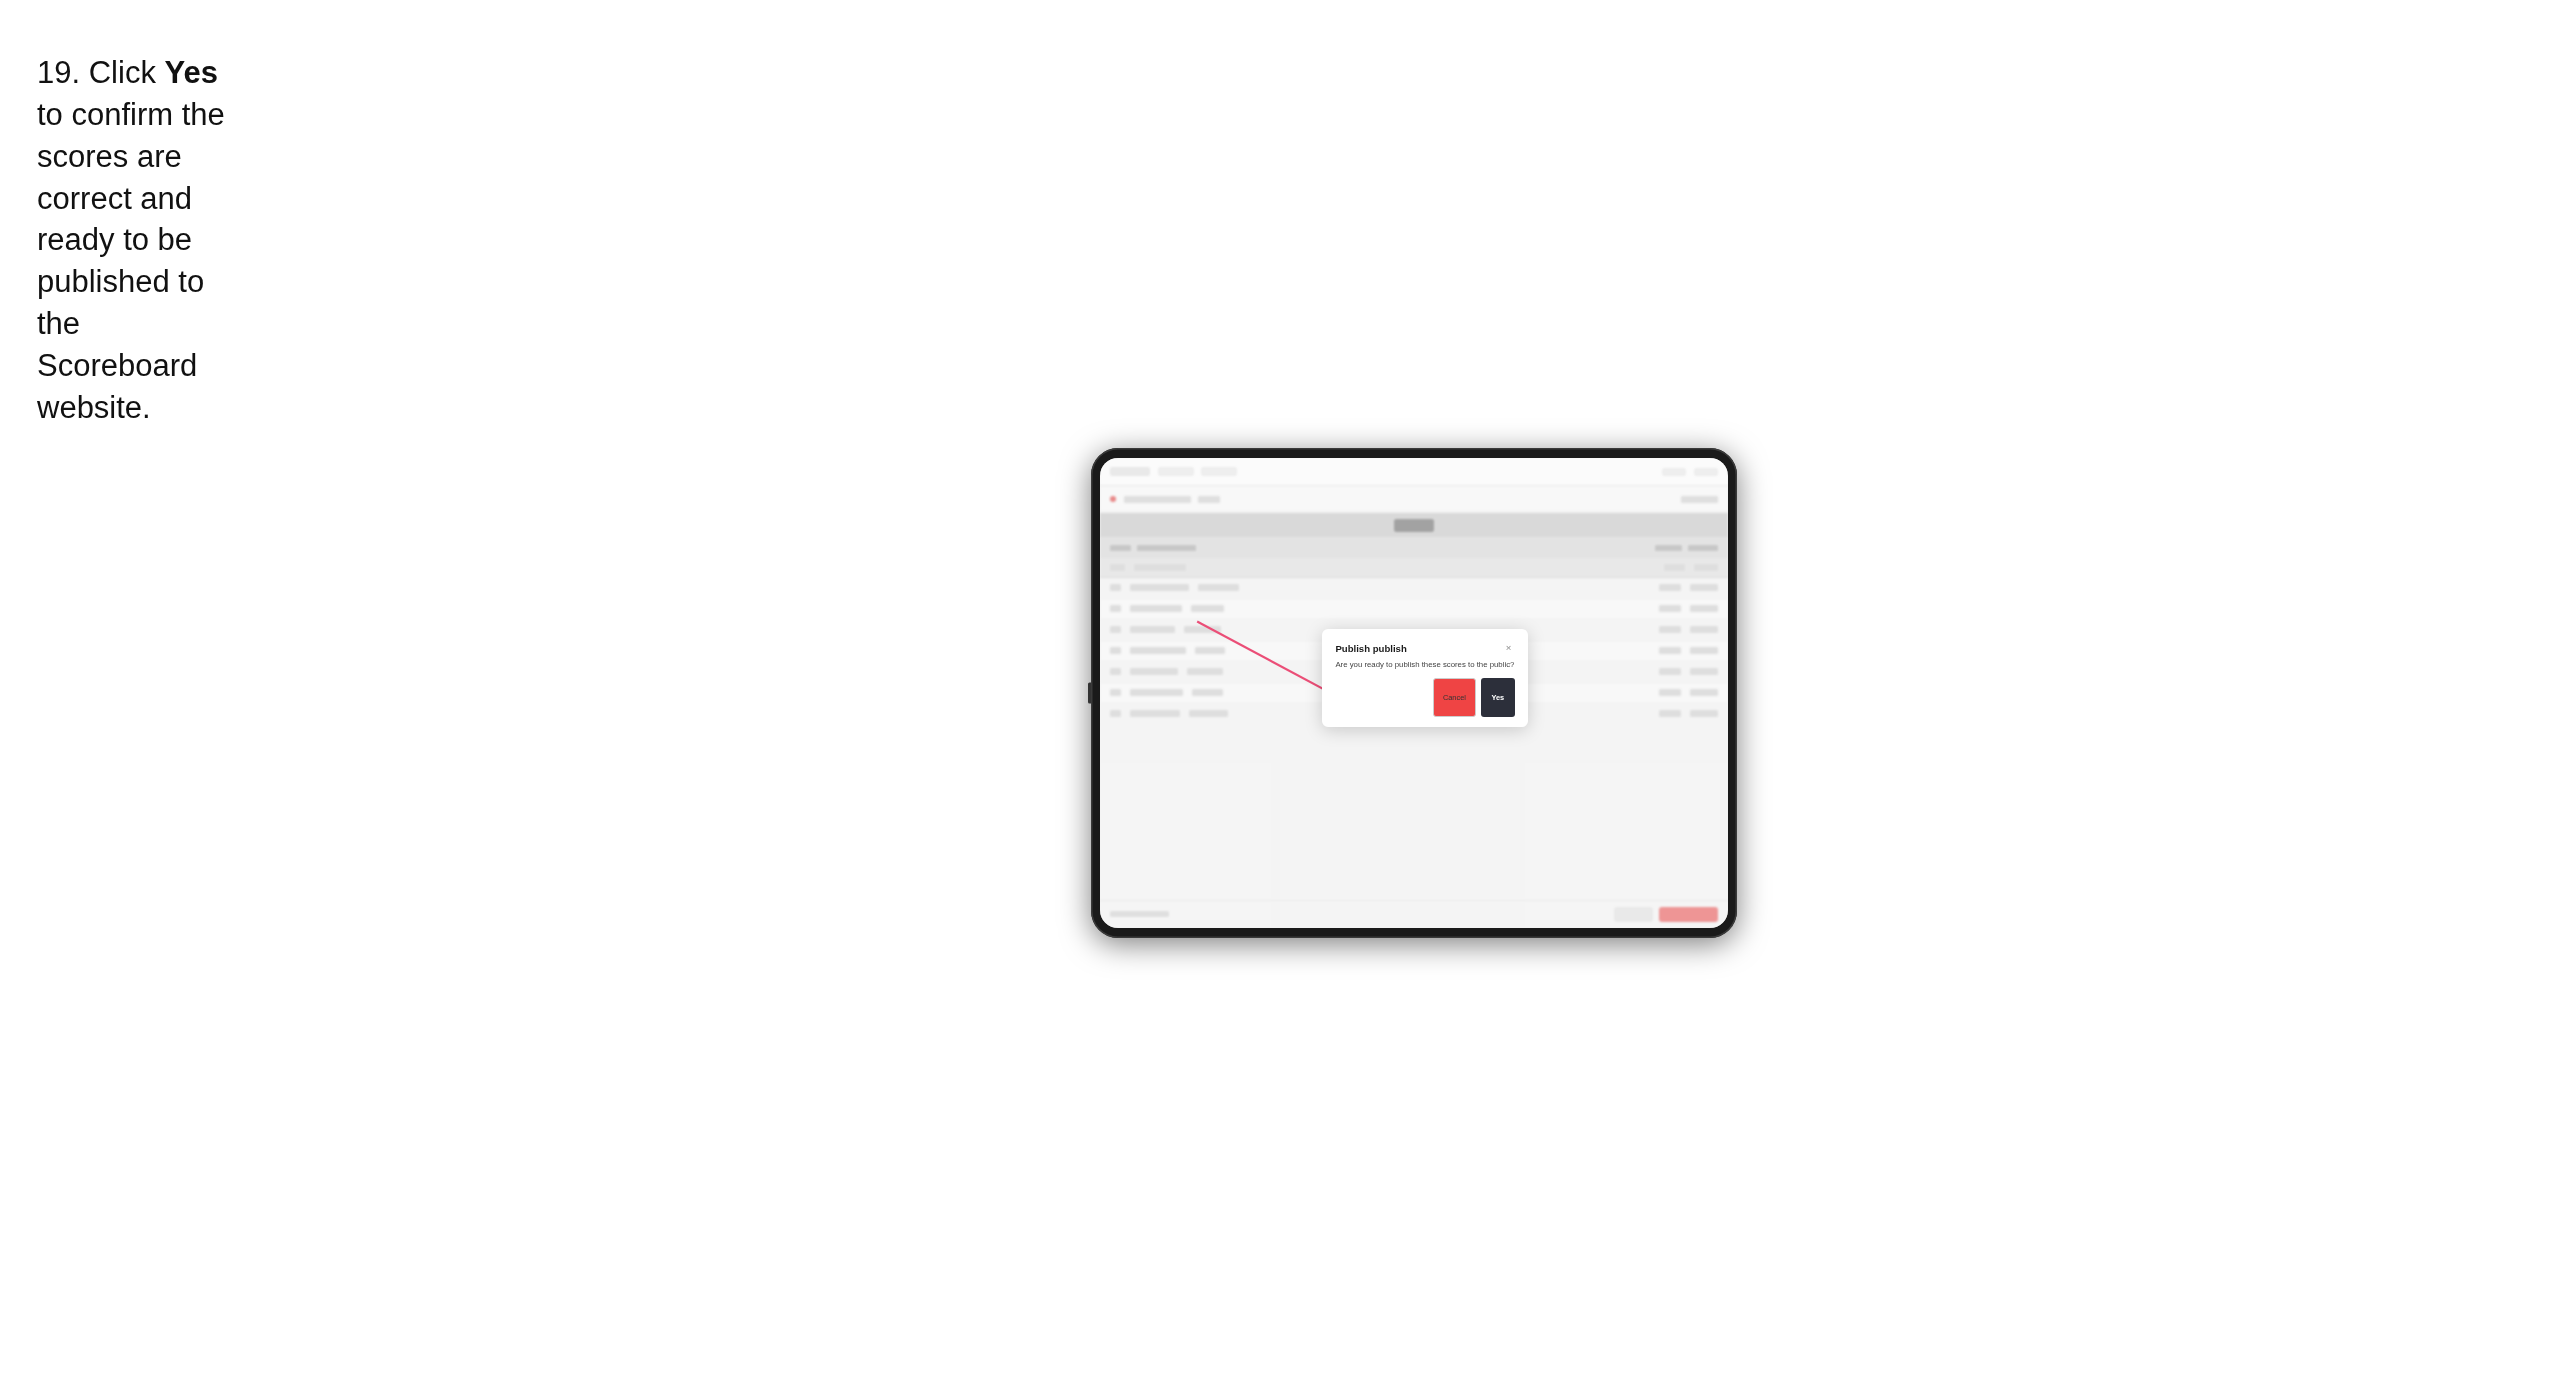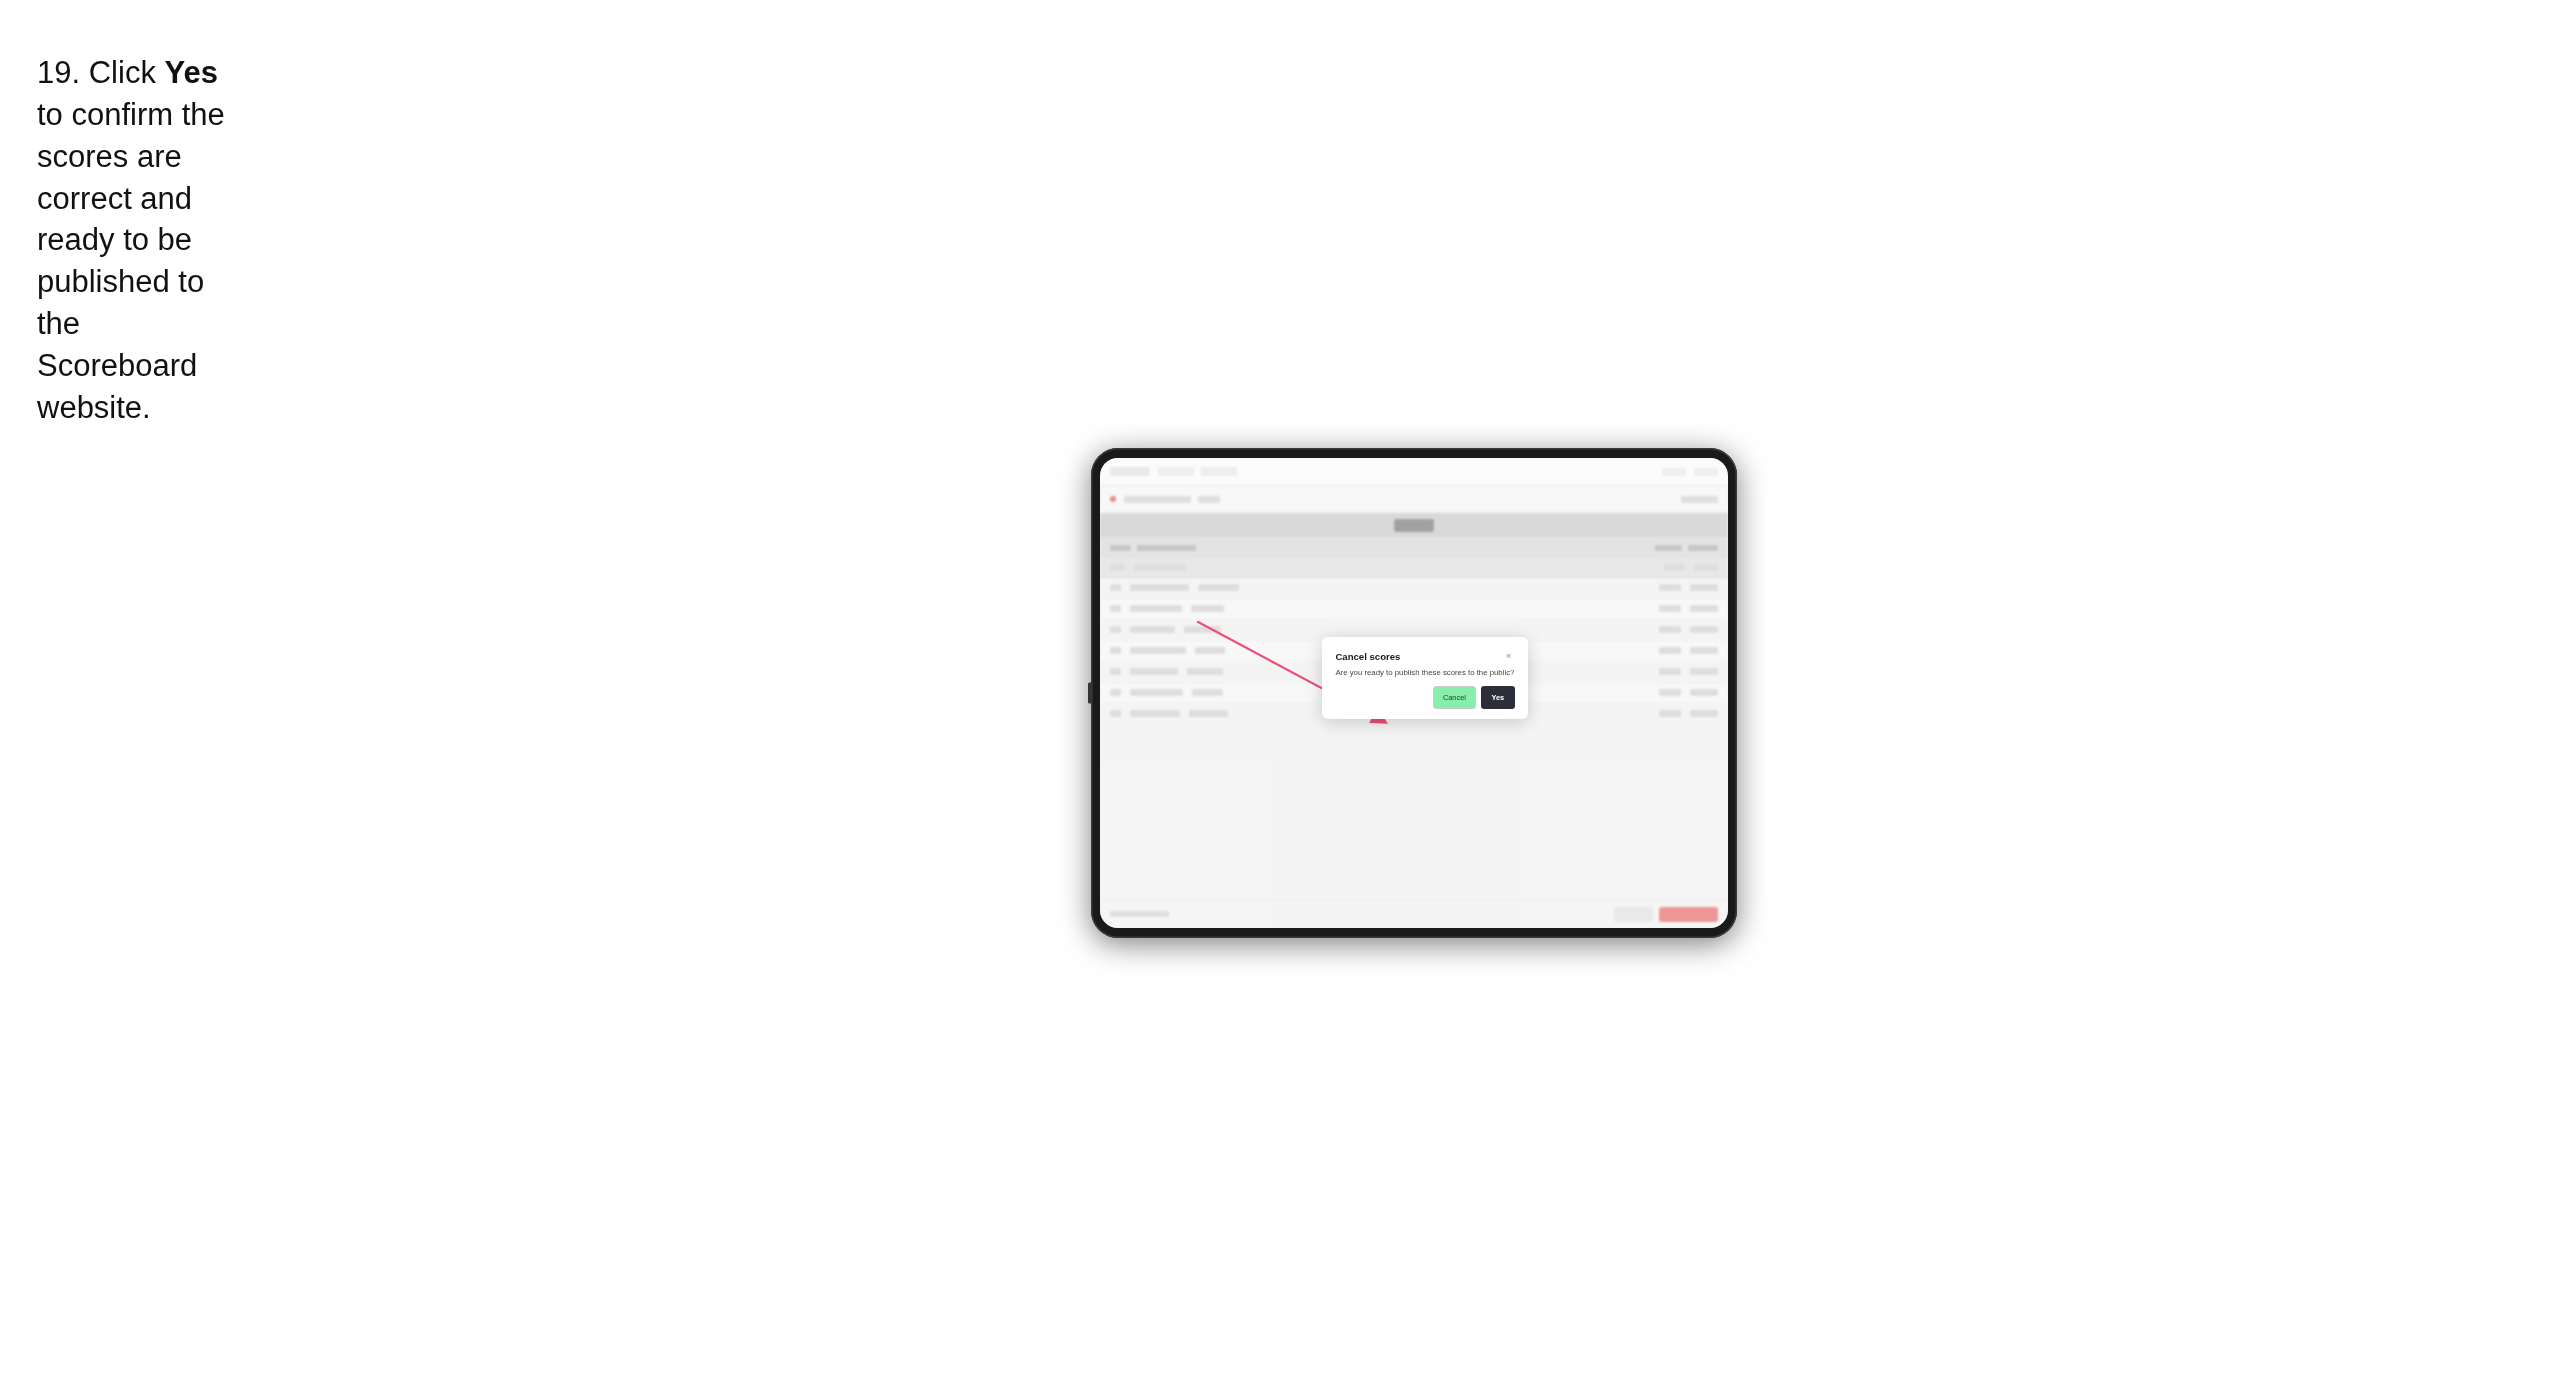--- a/index.html
+++ b/index.html
@@ -244,24 +244,24 @@
       line-height: 1.4;
     }
 
     .modal-footer {
       display: flex;
       justify-content: flex-end;
       gap: 5.2px;
     }
 
     .btn-cancel {
-      padding: 6px 9px;
+      padding: 14px 9px;
       font-size: 7.4px;
       border: 0.7px solid #ccc;
-      background: #86efac;
+      background: #ef4444;
       border-radius: 3px;
       cursor: pointer;
       color: #333;
     }
 
     .btn-yes {
       padding: 3.7px 10.4px;
       font-size: 7.4px;
       border: none;
       background: #2c2f3a;
@@ -404,21 +404,21 @@
         <div class="bottom-bar">
           <div class="cell-block" style="width:59px;margin-right:auto;"></div>
           <div class="bottom-btn-light"></div>
           <div class="bottom-btn-red"></div>
         </div>
       </div>
 
       <div class="modal-overlay">
         <div class="modal">
           <div class="modal-title-row">
-            <span class="modal-title">Cancel scores</span>
+            <span class="modal-title">Publish publish</span>
             <span class="modal-close">×</span>
           </div>
           <div class="modal-body">Are you ready to publish these scores to the public?</div>
           <div class="modal-footer">
             <button class="btn-cancel">Cancel</button>
             <button class="btn-yes">Yes</button>
           </div>
         </div>
       </div>
 

